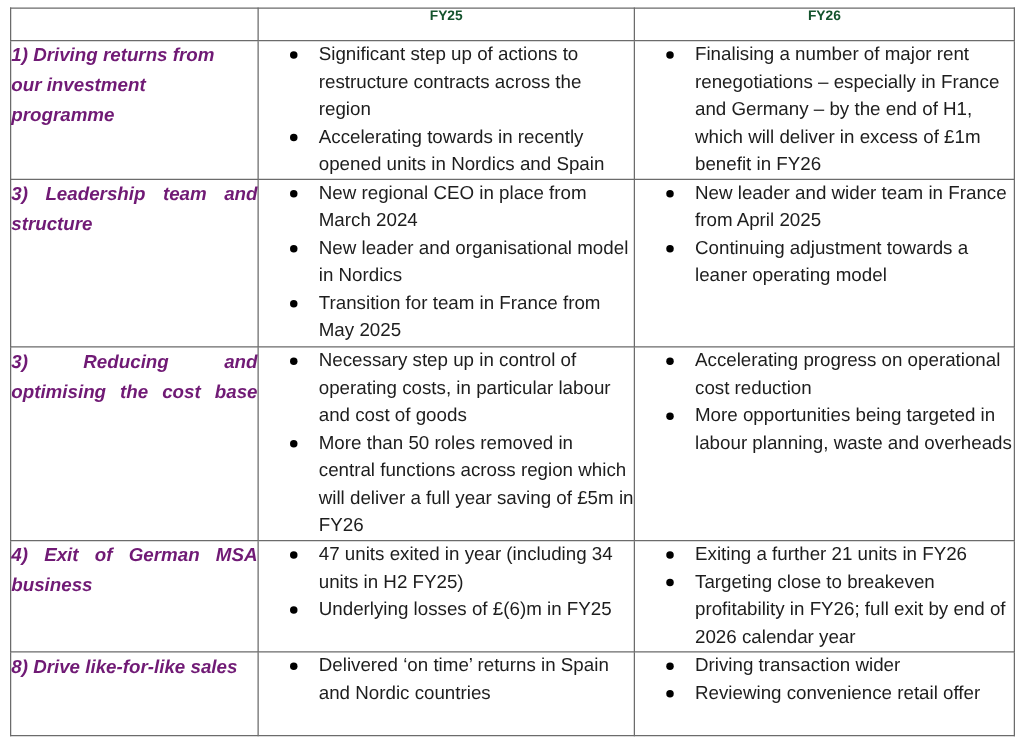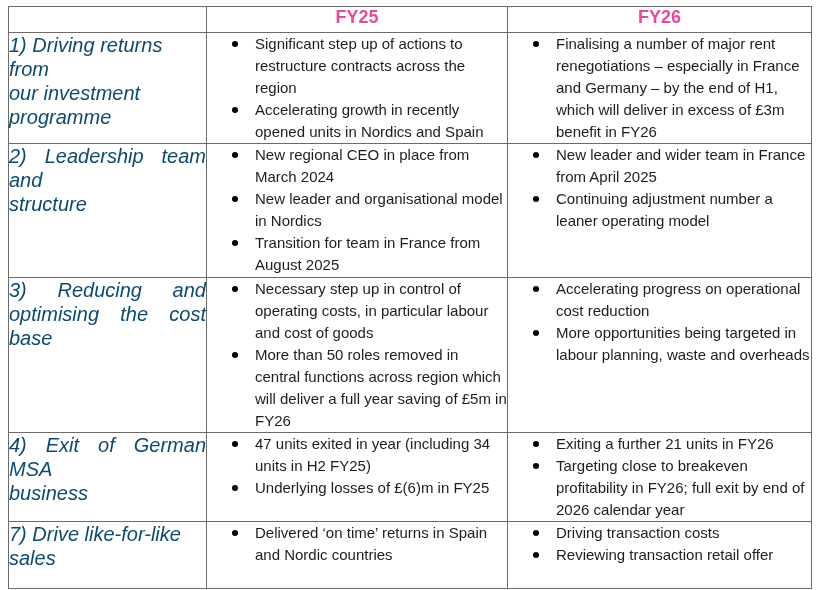--- a/index.html
+++ b/index.html
@@ -33,35 +33,35 @@
     vertical-align: top;
     padding: 0;
   }
   tr.hdr    { height: 26px; }
   tr.row-0  { height: 107px; }
   tr.row-1  { height: 134px; }
   tr.row-2  { height: 150px; padding-left: 36px; }
   tr.row-3  { height: 87px; }
   tr.row-4  { height: 67px; }
   th.colhead {
-    font-size: 18px;
+    font-size: 11px;
     font-weight: bold;
     text-align: center;
     vertical-align: middle;
     padding: 1px 0 2px 0;
-    color: #ec4899;
+    color: #14532d;
   }
   td.label-cell {
-    font-weight: normal;
+    font-weight: bold;
     font-style: italic;
-    font-size: 20px;
+    font-size: 15px;
     line-height: 24px;
     padding: 5px 5px 0 5px;
     white-space: pre-line;
-    color: #0c4a6e;
+    color: #701a75;
   }
   td.label-cell.justify {
     text-align: justify;
     text-align-last: justify;
   }
   td.bullet-cell {
     font-size: 15px;
     line-height: 22px;
     padding: 6px 8px 0 0;
   }
@@ -96,38 +96,38 @@
       <th class="colhead">FY25</th>
       <th class="colhead">FY26</th>
     </tr>
 
     <tr class="row-0">
       <td class="label-cell">1) Driving returns from
 our investment
 programme</td>
       <td class="bullet-cell">
         <div class="bullet"><span class="dot"></span><span>Significant step up of actions to restructure contracts across the region</span></div>
-        <div class="bullet"><span class="dot"></span><span>Accelerating growth in recently opened units in Nordics and Spain</span></div>
+        <div class="bullet"><span class="dot"></span><span>Accelerating towards in recently opened units in Nordics and Spain</span></div>
       </td>
       <td class="bullet-cell">
-        <div class="bullet"><span class="dot"></span><span>Finalising a number of major rent renegotiations – especially in France and Germany – by the end of H1, which will deliver in excess of £3m benefit in FY26</span></div>
+        <div class="bullet"><span class="dot"></span><span>Finalising a number of major rent renegotiations – especially in France and Germany – by the end of H1, which will deliver in excess of £1m benefit in FY26</span></div>
       </td>
     </tr>
 
     <tr class="row-1">
-      <td class="label-cell justify">2) Leadership team and
+      <td class="label-cell justify">3) Leadership team and
 structure</td>
       <td class="bullet-cell">
         <div class="bullet"><span class="dot"></span><span>New regional CEO in place from March 2024</span></div>
         <div class="bullet"><span class="dot"></span><span>New leader and organisational model in Nordics</span></div>
-        <div class="bullet"><span class="dot"></span><span>Transition for team in France from August 2025</span></div>
+        <div class="bullet"><span class="dot"></span><span>Transition for team in France from May 2025</span></div>
       </td>
       <td class="bullet-cell">
         <div class="bullet"><span class="dot"></span><span>New leader and wider team in France from April 2025</span></div>
-        <div class="bullet"><span class="dot"></span><span>Continuing adjustment number a leaner operating model</span></div>
+        <div class="bullet"><span class="dot"></span><span>Continuing adjustment towards a leaner operating model</span></div>
       </td>
     </tr>
 
     <tr class="row-2">
       <td class="label-cell justify">3) Reducing and
 optimising the cost base</td>
       <td class="bullet-cell">
         <div class="bullet"><span class="dot"></span><span>Necessary step up in control of operating costs, in particular labour and cost of goods</span></div>
         <div class="bullet"><span class="dot"></span><span>More than 50 roles removed in central functions across region which will deliver a full year saving of £5m in FY26</span></div>
       </td>
@@ -144,24 +144,24 @@
         <div class="bullet"><span class="dot"></span><span>47 units exited in year (including 34 units in H2 FY25)</span></div>
         <div class="bullet"><span class="dot"></span><span>Underlying losses of £(6)m in FY25</span></div>
       </td>
       <td class="bullet-cell">
         <div class="bullet"><span class="dot"></span><span>Exiting a further 21 units in FY26</span></div>
         <div class="bullet"><span class="dot"></span><span>Targeting close to breakeven profitability in FY26; full exit by end of 2026 calendar year</span></div>
       </td>
     </tr>
 
     <tr class="row-4">
-      <td class="label-cell">7) Drive like-for-like sales</td>
+      <td class="label-cell">8) Drive like-for-like sales</td>
       <td class="bullet-cell">
         <div class="bullet"><span class="dot"></span><span>Delivered ‘on time’ returns in Spain and Nordic countries</span></div>
       </td>
       <td class="bullet-cell">
-        <div class="bullet"><span class="dot"></span><span>Driving transaction costs</span></div>
-        <div class="bullet"><span class="dot"></span><span>Reviewing transaction retail offer</span></div>
+        <div class="bullet"><span class="dot"></span><span>Driving transaction wider</span></div>
+        <div class="bullet"><span class="dot"></span><span>Reviewing convenience retail offer</span></div>
       </td>
     </tr>
   </tbody>
     </table>
 </div>
 
 </body></html>

